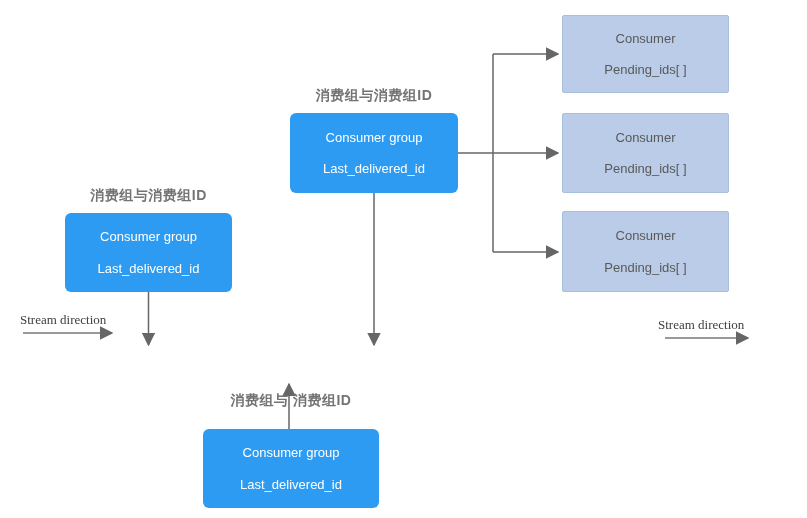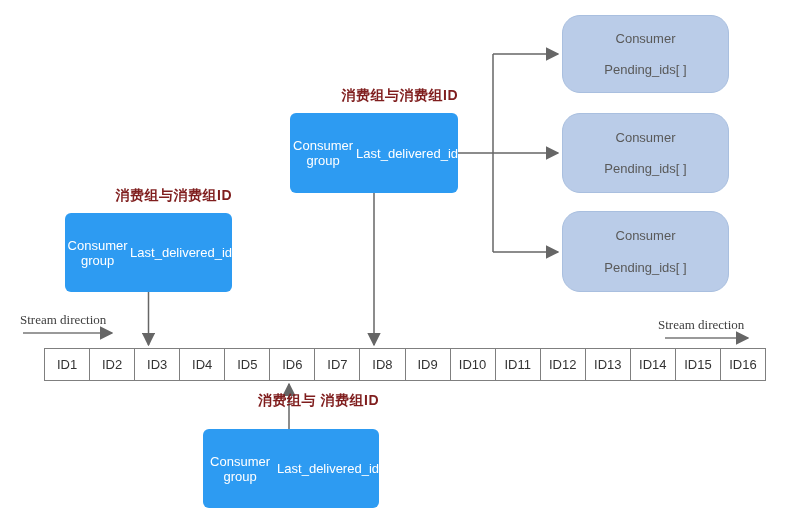--- a/index.html
+++ b/index.html
@@ -17,48 +17,48 @@
     width: 807px; height: 518px;
     z-index: 1;
   }
   .group-box {
     position: absolute;
     background: #2D9BF2;
     border-radius: 6px;
     color: #ffffff;
     font-size: 13px;
     display: flex;
-    flex-direction: row;
+    flex-direction: column;
     justify-content: space-evenly;
     align-items: center;
     text-align: center;
     z-index: 2;
     box-sizing: border-box;
   }
   .consumer-box {
     position: absolute;
     background: #BACCE8;
     border: 1px solid #A9BFDF;
-    border-radius: 18px;
+    border-radius: 2px;
     color: #595959;
     font-size: 13px;
     display: flex;
     flex-direction: column;
     justify-content: space-evenly;
     align-items: center;
     text-align: center;
     z-index: 2;
     box-sizing: border-box;
   }
   .cn-label {
     position: absolute;
-    color: #7f1d1d;
+    color: #737373;
     font-size: 14px;
     font-weight: bold;
-    text-align: right;
+    text-align: center;
     white-space: pre;
     z-index: 3;
     letter-spacing: 0.5px;
   }
   .stream-strip {
     position: absolute;
     left: 44px; top: 348px;
     width: 722px; height: 33px;
     display: flex;
     border: 1px solid #7F7F7F;
@@ -142,32 +142,14 @@
     <div>Pending_ids[ ]</div>
   </div>
   <div class="consumer-box" style="left:562px; top:211px; width:167px; height:81px;">
     <div>Consumer</div>
     <div>Pending_ids[ ]</div>
   </div>
 
   <div class="direction-label" style="left:20px; top:312px;">Stream direction</div>
   <div class="direction-label" style="left:658px; top:317px;">Stream direction</div>
 
-  <div class="stream-strip">
-    <div class="stream-cell">ID1</div>
-    <div class="stream-cell">ID2</div>
-    <div class="stream-cell">ID3</div>
-    <div class="stream-cell">ID4</div>
-    <div class="stream-cell">ID5</div>
-    <div class="stream-cell">ID6</div>
-    <div class="stream-cell">ID7</div>
-    <div class="stream-cell">ID8</div>
-    <div class="stream-cell">ID9</div>
-    <div class="stream-cell">ID10</div>
-    <div class="stream-cell">ID11</div>
-    <div class="stream-cell">ID12</div>
-    <div class="stream-cell">ID13</div>
-    <div class="stream-cell">ID14</div>
-    <div class="stream-cell">ID15</div>
-    <div class="stream-cell">ID16</div>
-  </div>
 
 </div>
 
 </body></html>

